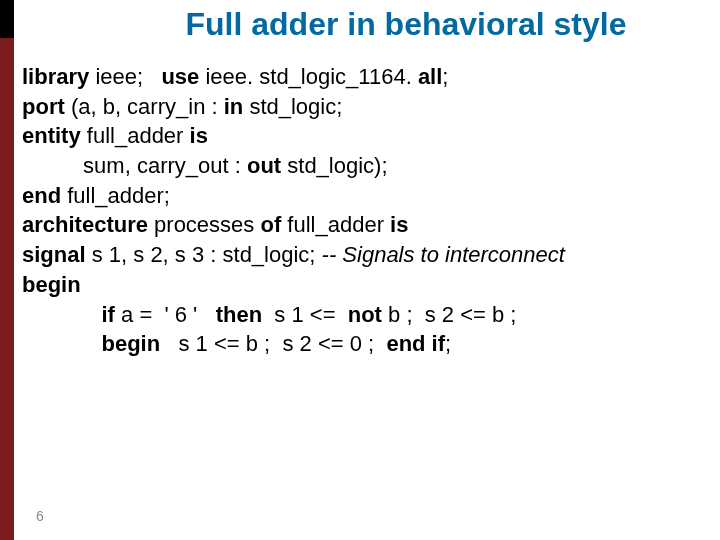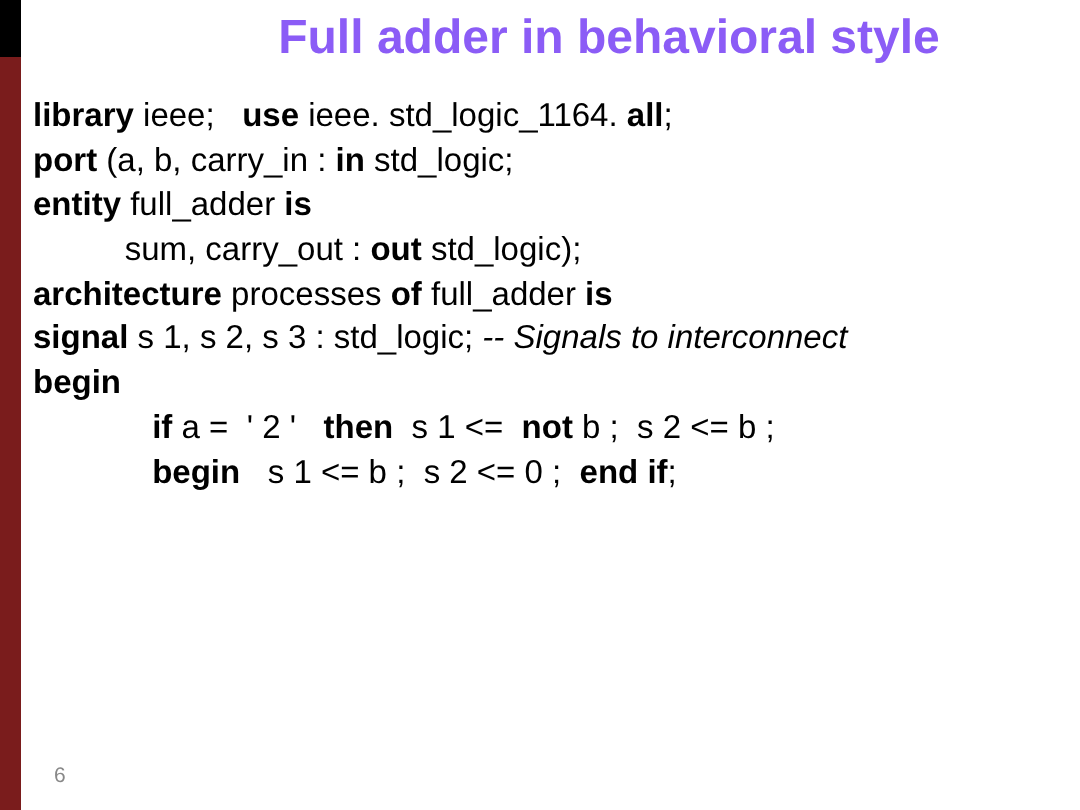--- a/index.html
+++ b/index.html
@@ -37,21 +37,21 @@
   .title {
     position: absolute;
     top: 6px;
     left: 0;
     width: 720px;
     text-align: center;
     padding-left: 92px;
     box-sizing: border-box;
     font-size: 32px;
     font-weight: bold;
-    color: #8b5cf6;
+    color: #0369a1;
   }
   .body {
     position: absolute;
     top: 62px;
     left: 22px;
     right: 10px;
     font-size: 22px;
     line-height: 1.35;
     color: #000;
   }
@@ -74,21 +74,22 @@
 <div class="slide">
   <div class="side-bar"></div>
 
   <div class="title">Full adder in behavioral style</div>
 
   <div class="body">
     <div class="line"><span class="kw">library</span><span> ieee;   </span><span class="kw">use</span><span> ieee. std_logic_1164. </span><span class="kw">all</span><span>;</span></div>
     <div class="line"><span class="kw">port</span><span> (a, b, carry_in : </span><span class="kw">in</span><span> std_logic;</span></div>
     <div class="line"><span class="kw">entity</span><span> full_adder </span><span class="kw">is</span></div>
     <div class="line"><span>          sum, carry_out : </span><span class="kw">out</span><span> std_logic);</span></div>
+    <div class="line"><span class="kw">end</span><span> full_adder;</span></div>
     <div class="line"><span class="kw">architecture</span><span> processes </span><span class="kw">of</span><span> full_adder </span><span class="kw">is</span></div>
     <div class="line"><span class="kw">signal</span><span> s 1, s 2, s 3 : std_logic; </span><span class="it">-- Signals to interconnect</span></div>
     <div class="line"><span class="kw">begin</span></div>
-    <div class="line"><span>             </span><span class="kw">if</span><span> a =  ' 2 '   </span><span class="kw">then</span><span>  s 1 &lt;=  </span><span class="kw">not</span><span> b ;  s 2 &lt;= b ;</span></div>
+    <div class="line"><span>             </span><span class="kw">if</span><span> a =  ' 6 '   </span><span class="kw">then</span><span>  s 1 &lt;=  </span><span class="kw">not</span><span> b ;  s 2 &lt;= b ;</span></div>
     <div class="line"><span>             </span><span class="kw">begin</span><span>   s 1 &lt;= b ;  s 2 &lt;= 0 ;  </span><span class="kw">end if</span><span>;</span></div>
   </div>
 
   <div class="pagenum">6</div>
 </div>
 
 </body></html>

